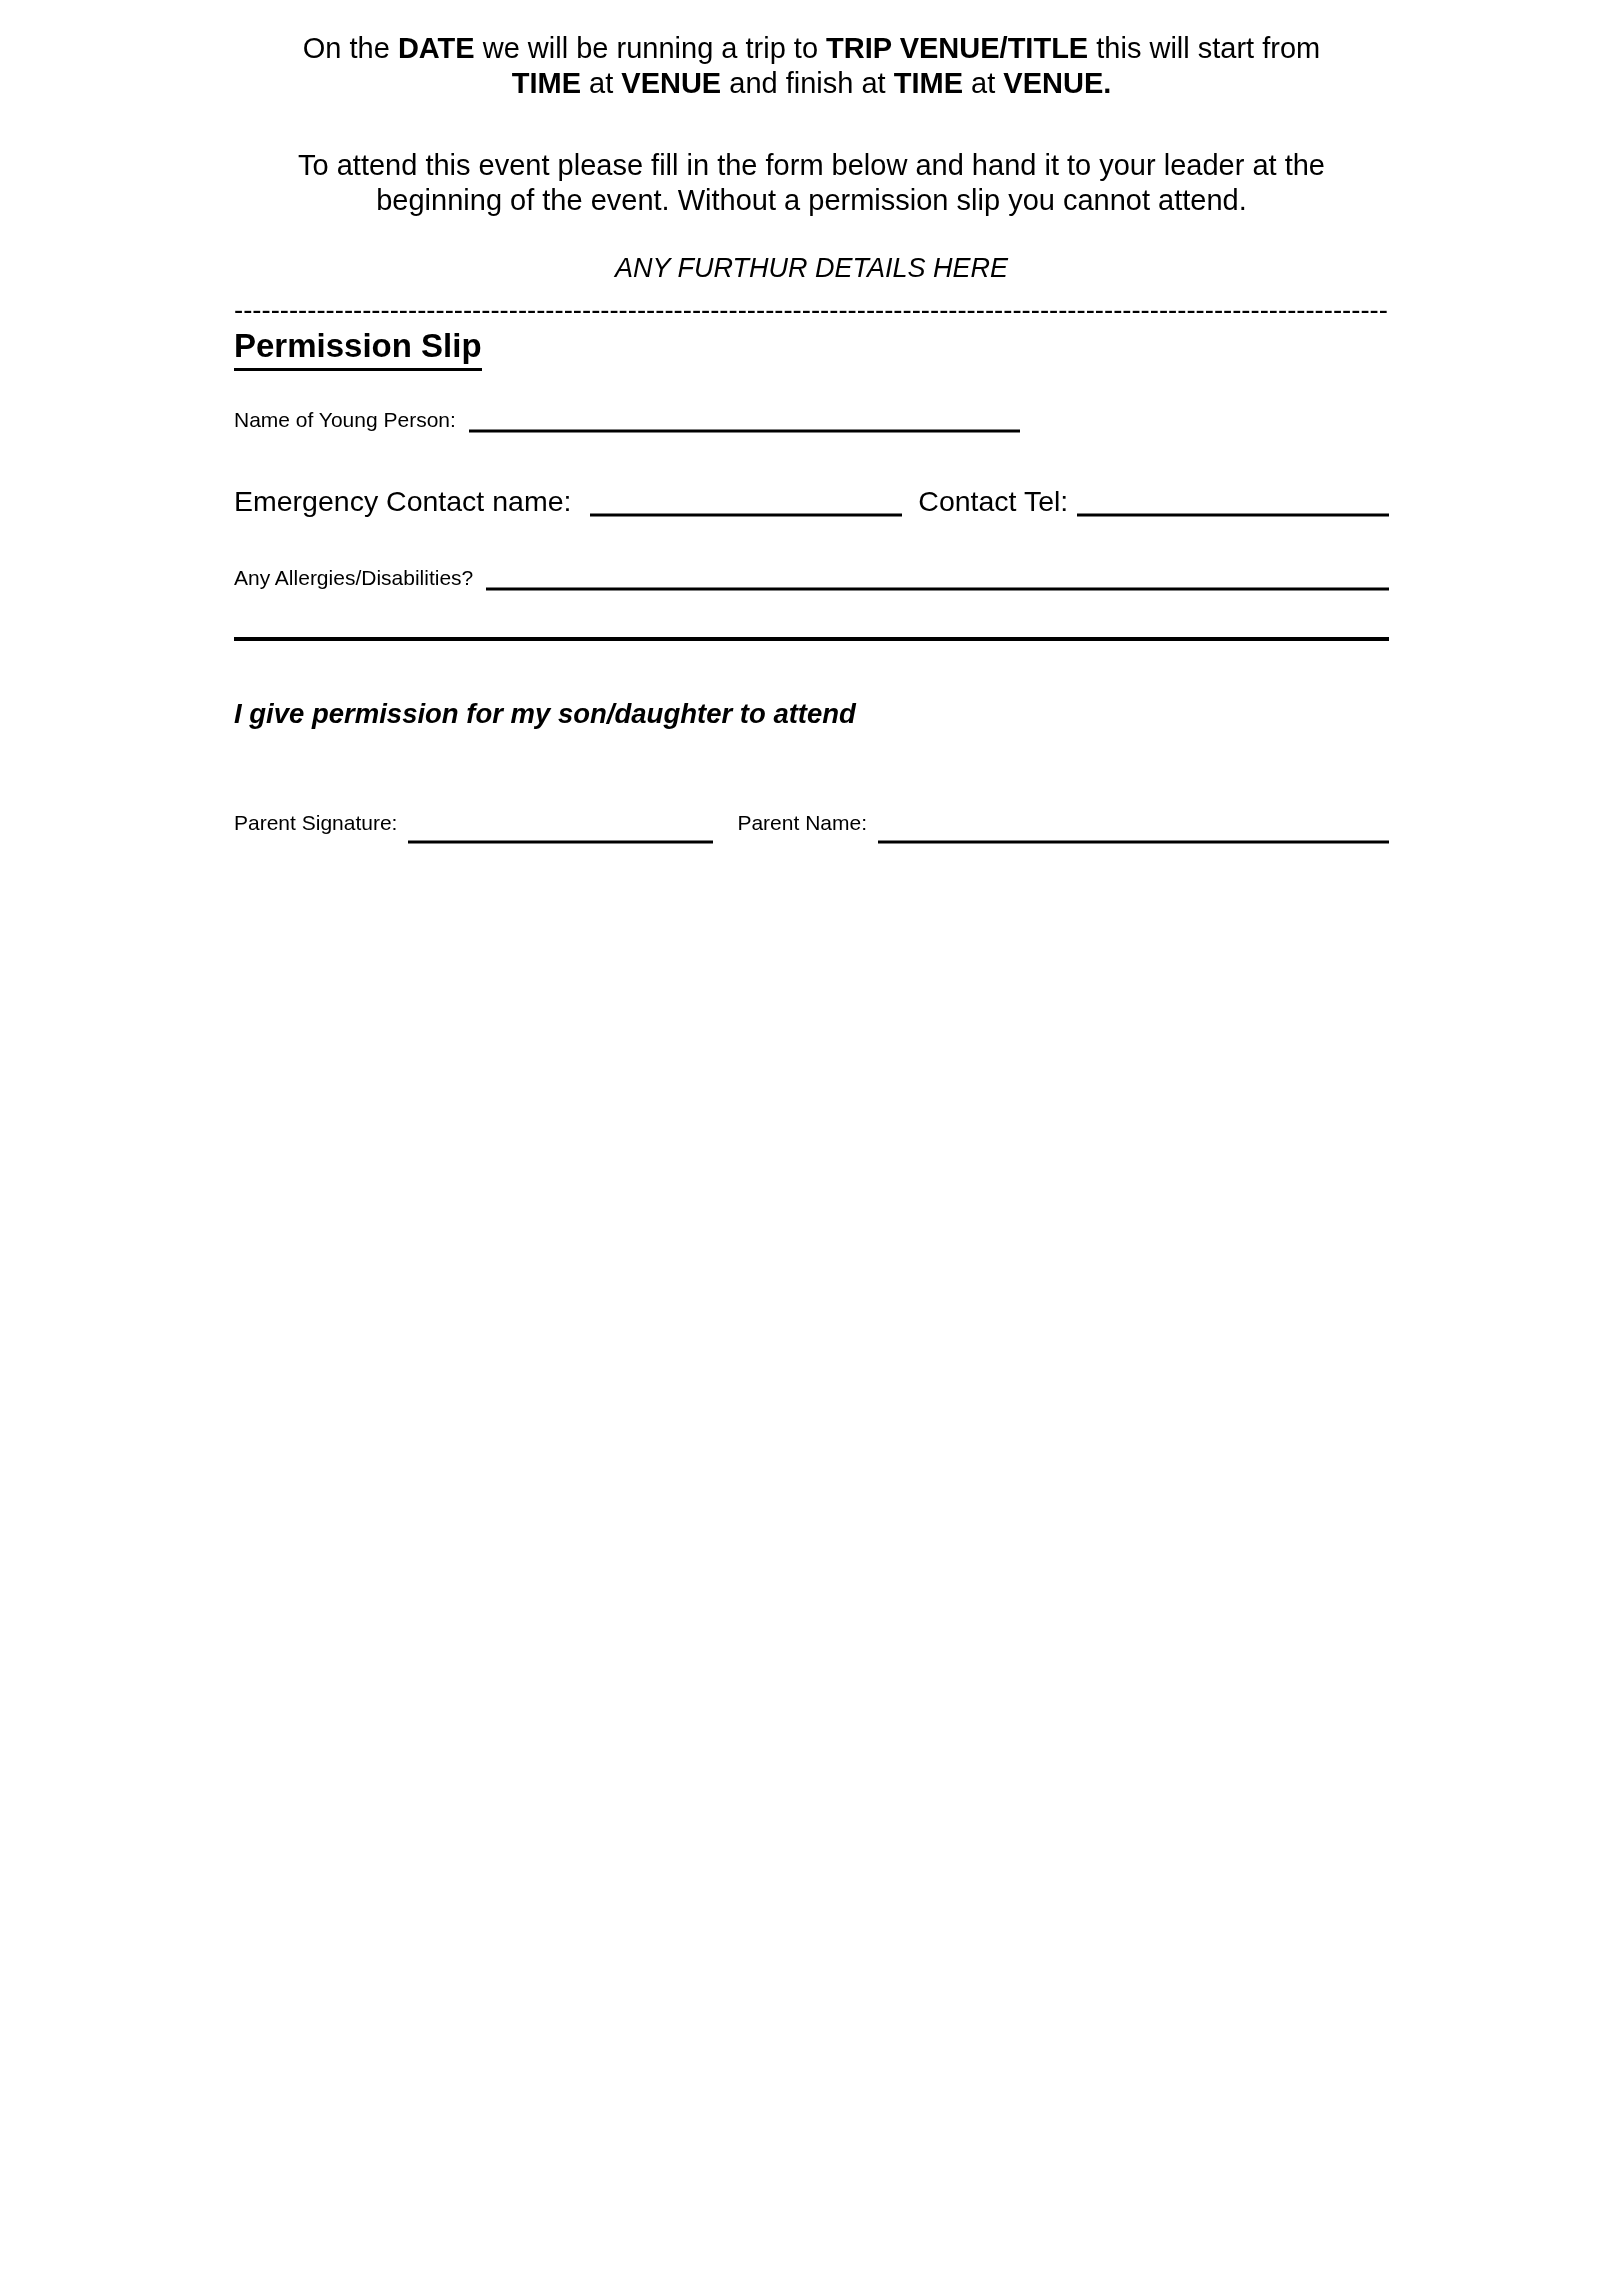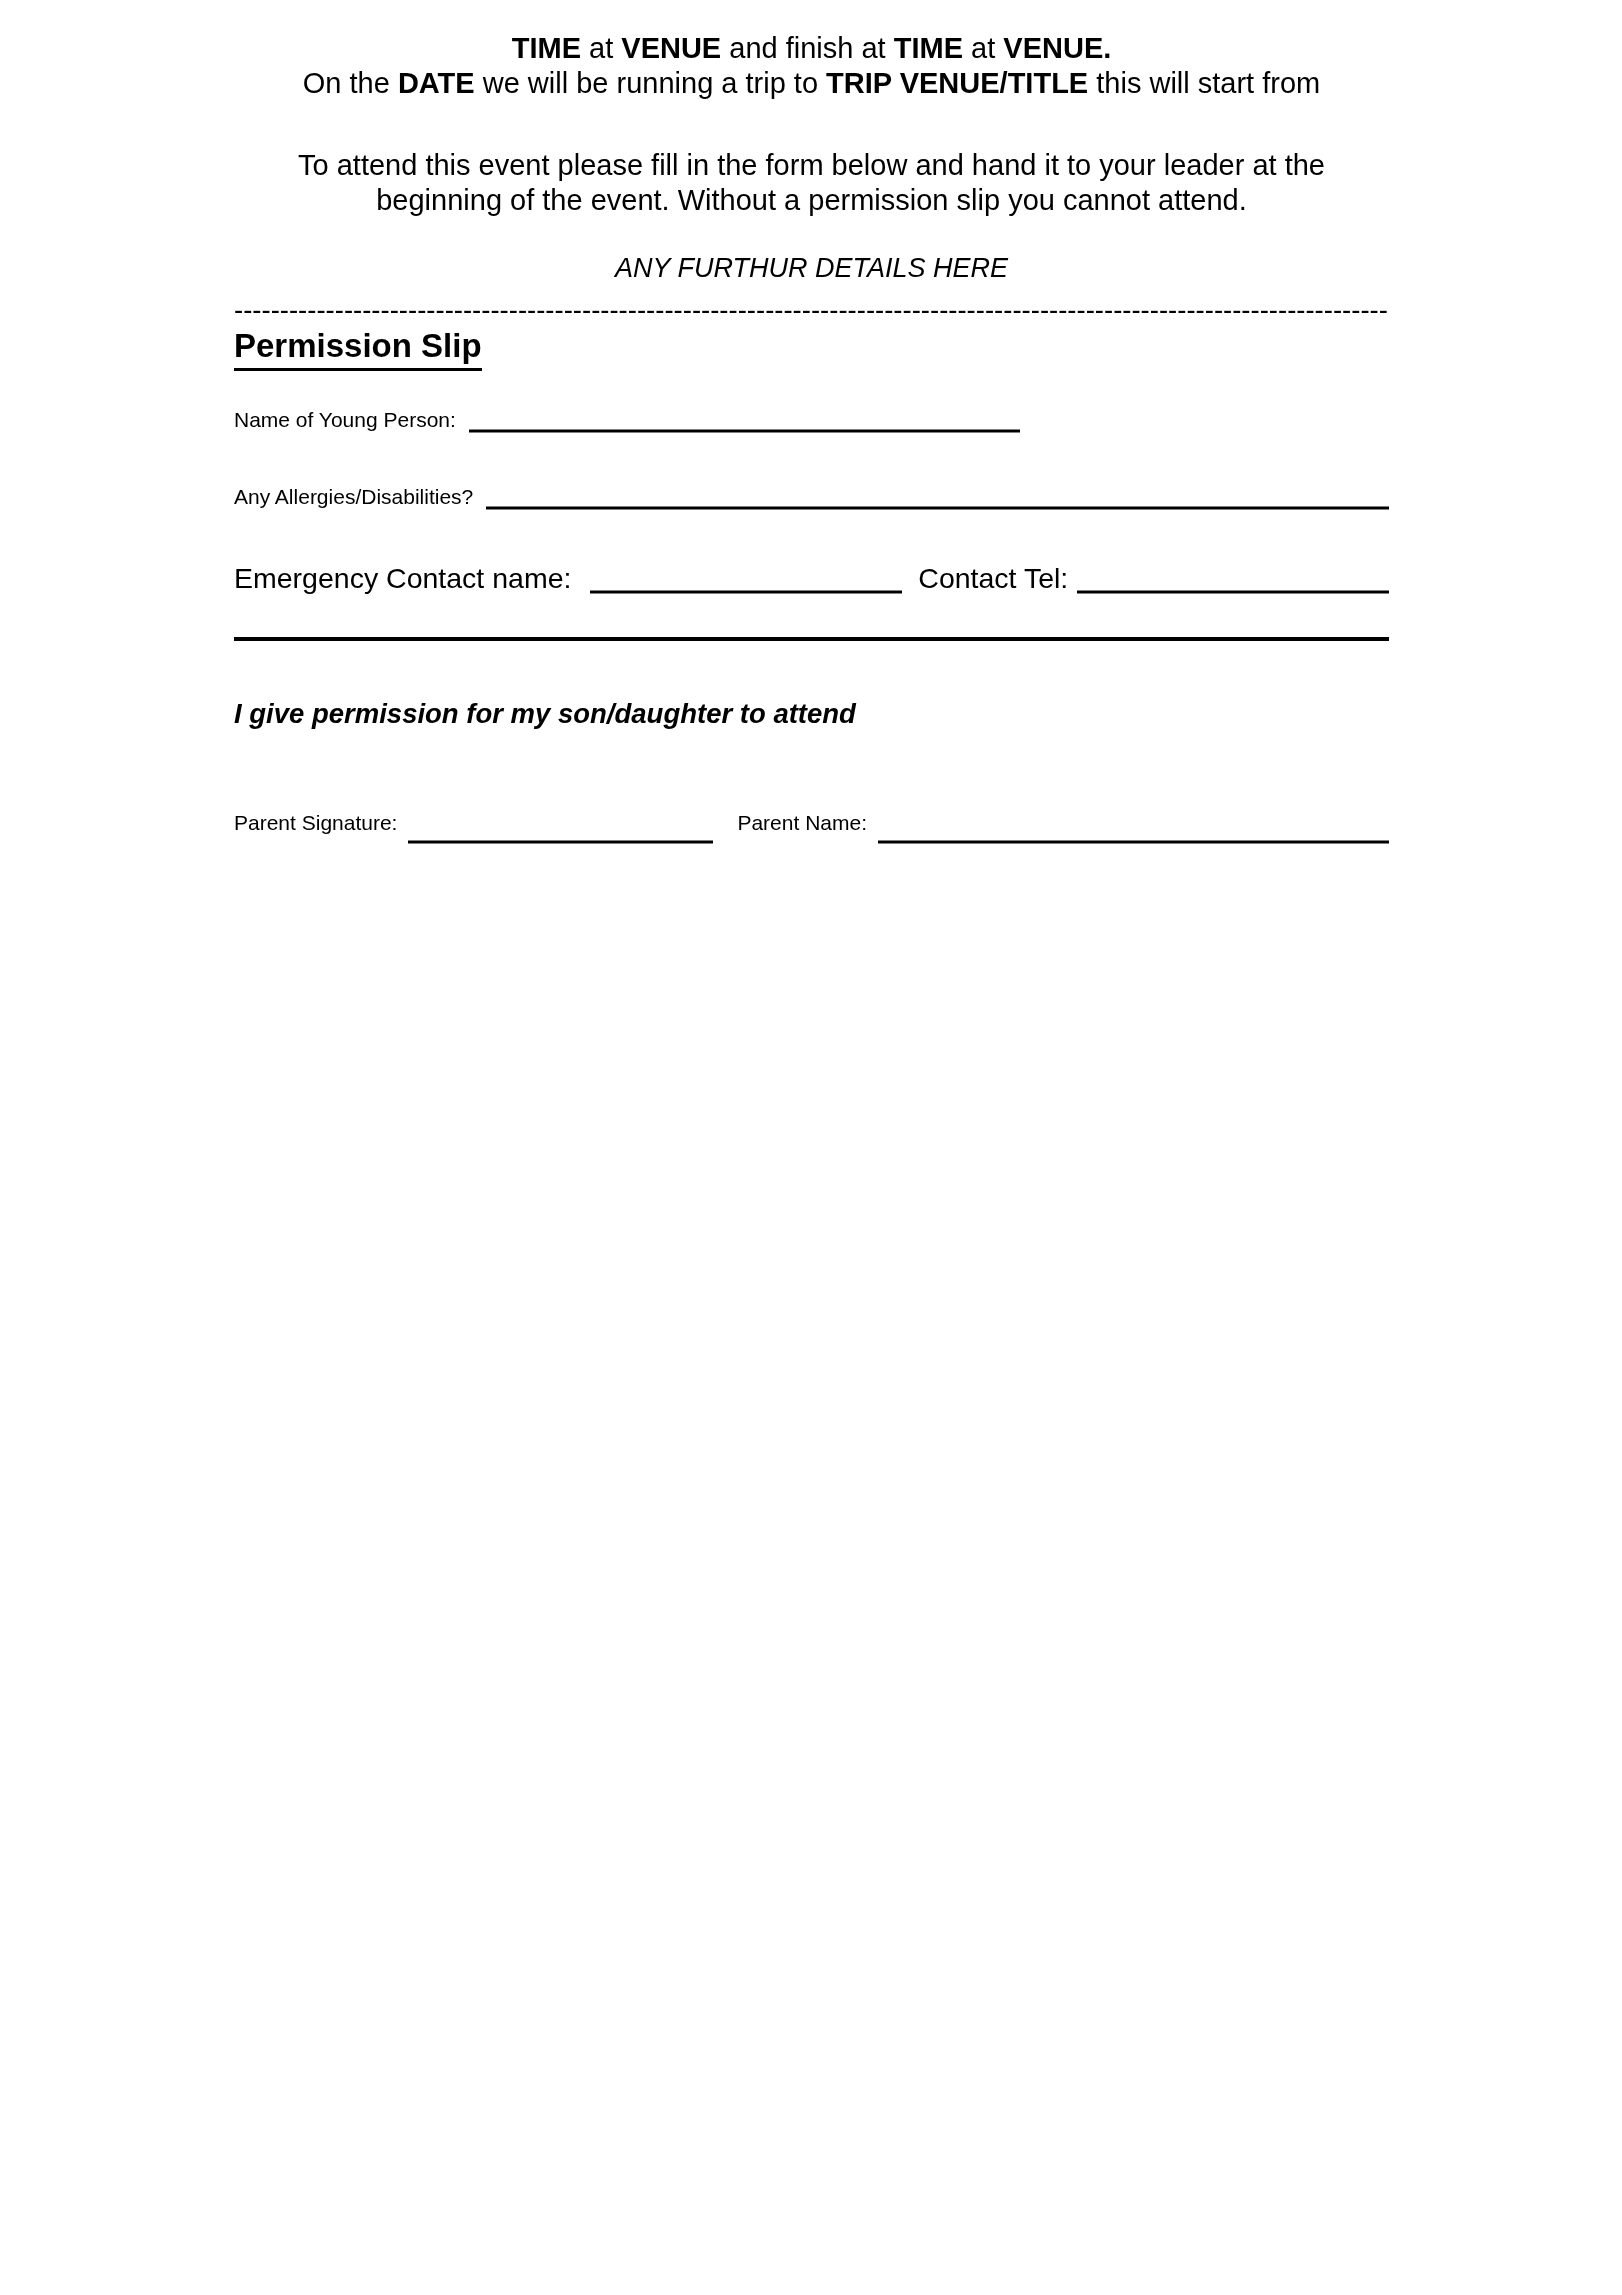--- a/index.html
+++ b/index.html
@@ -96,52 +96,52 @@
   .row-parent .label-parent-name { margin-left: 24px; }
   .row-parent .blank-parent-name { flex: 1; margin-left: 11px; }
 </style>
 </head>
 <body>
 
 <div class="content">
 
 
   <div class="para intro-para">
+    <div class="line"><span>On the </span><span class="b">DATE</span><span> we will be running a trip to </span><span class="b">TRIP VENUE/TITLE</span><span> this will start from</span></div>
     <div class="line"><span class="b">TIME</span><span> at </span><span class="b">VENUE</span><span> and finish at </span><span class="b">TIME</span><span> at </span><span class="b">VENUE.</span></div>
-    <div class="line"><span>On the </span><span class="b">DATE</span><span> we will be running a trip to </span><span class="b">TRIP VENUE/TITLE</span><span> this will start from</span></div>
   </div>
 
   <div class="para instructions-para">
     <div class="line">To attend this event please fill in the form below and hand it to your leader at the</div>
     <div class="line">beginning of the event. Without a permission slip you cannot attend.</div>
   </div>
 
   <div class="details-line">ANY FURTHUR DETAILS HERE</div>
 
   <div class="dash-divider">--------------------------------------------------------------------------------------------------------------------------------------------</div>
 
   <div class="slip-heading-wrap">
     <span class="slip-heading">Permission Slip</span>
   </div>
 
   <div class="form-row row-name">
     <span class="label">Name of Young Person:</span>
     <span class="blank"></span>
   </div>
 
-  <div class="form-row row-allergies">
-    <span class="label">Any Allergies/Disabilities?</span>
-    <span class="blank"></span>
-  </div>
-
   <div class="form-row row-emergency">
     <span class="label">Emergency Contact name:</span>
     <span class="blank blank-contact"></span>
     <span class="label label-tel">Contact Tel:</span>
     <span class="blank blank-tel"></span>
+  </div>
+
+  <div class="form-row row-allergies">
+    <span class="label">Any Allergies/Disabilities?</span>
+    <span class="blank"></span>
   </div>
 
   <div class="solid-divider"></div>
 
   <div class="consent-line">I give permission for my son/daughter to attend</div>
 
   <div class="form-row row-parent">
     <span class="label">Parent Signature:</span>
     <span class="blank blank-signature"></span>
     <span class="label label-parent-name">Parent Name:</span>

